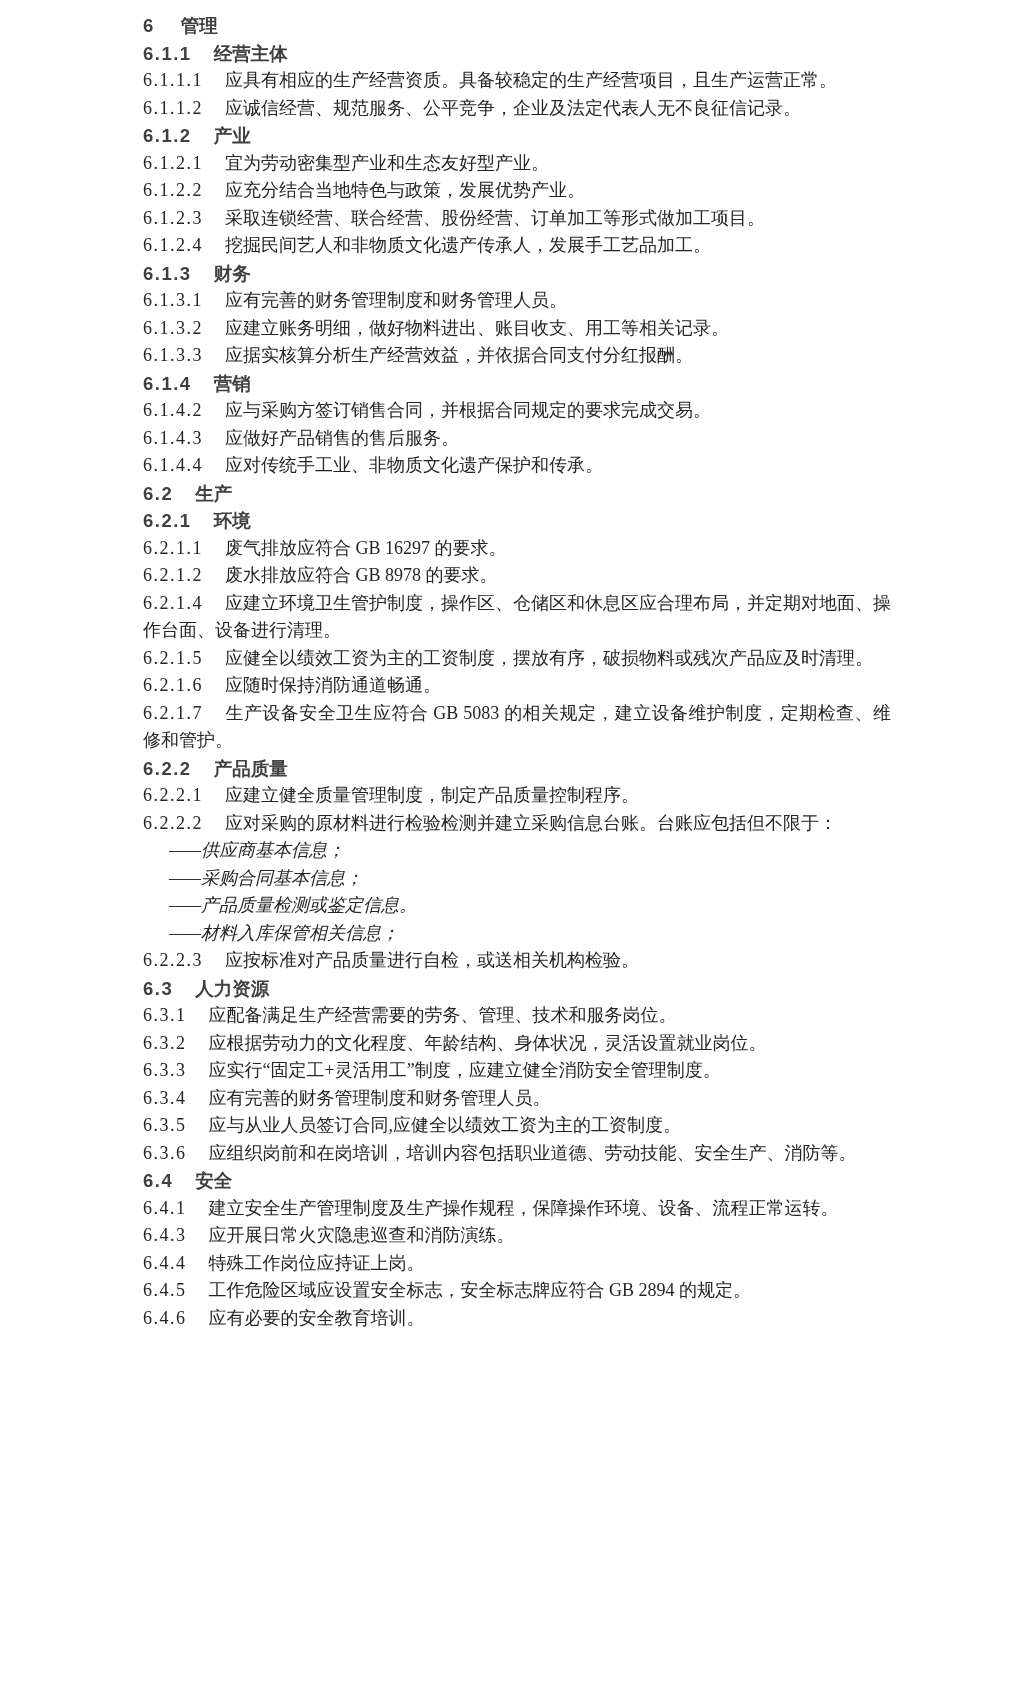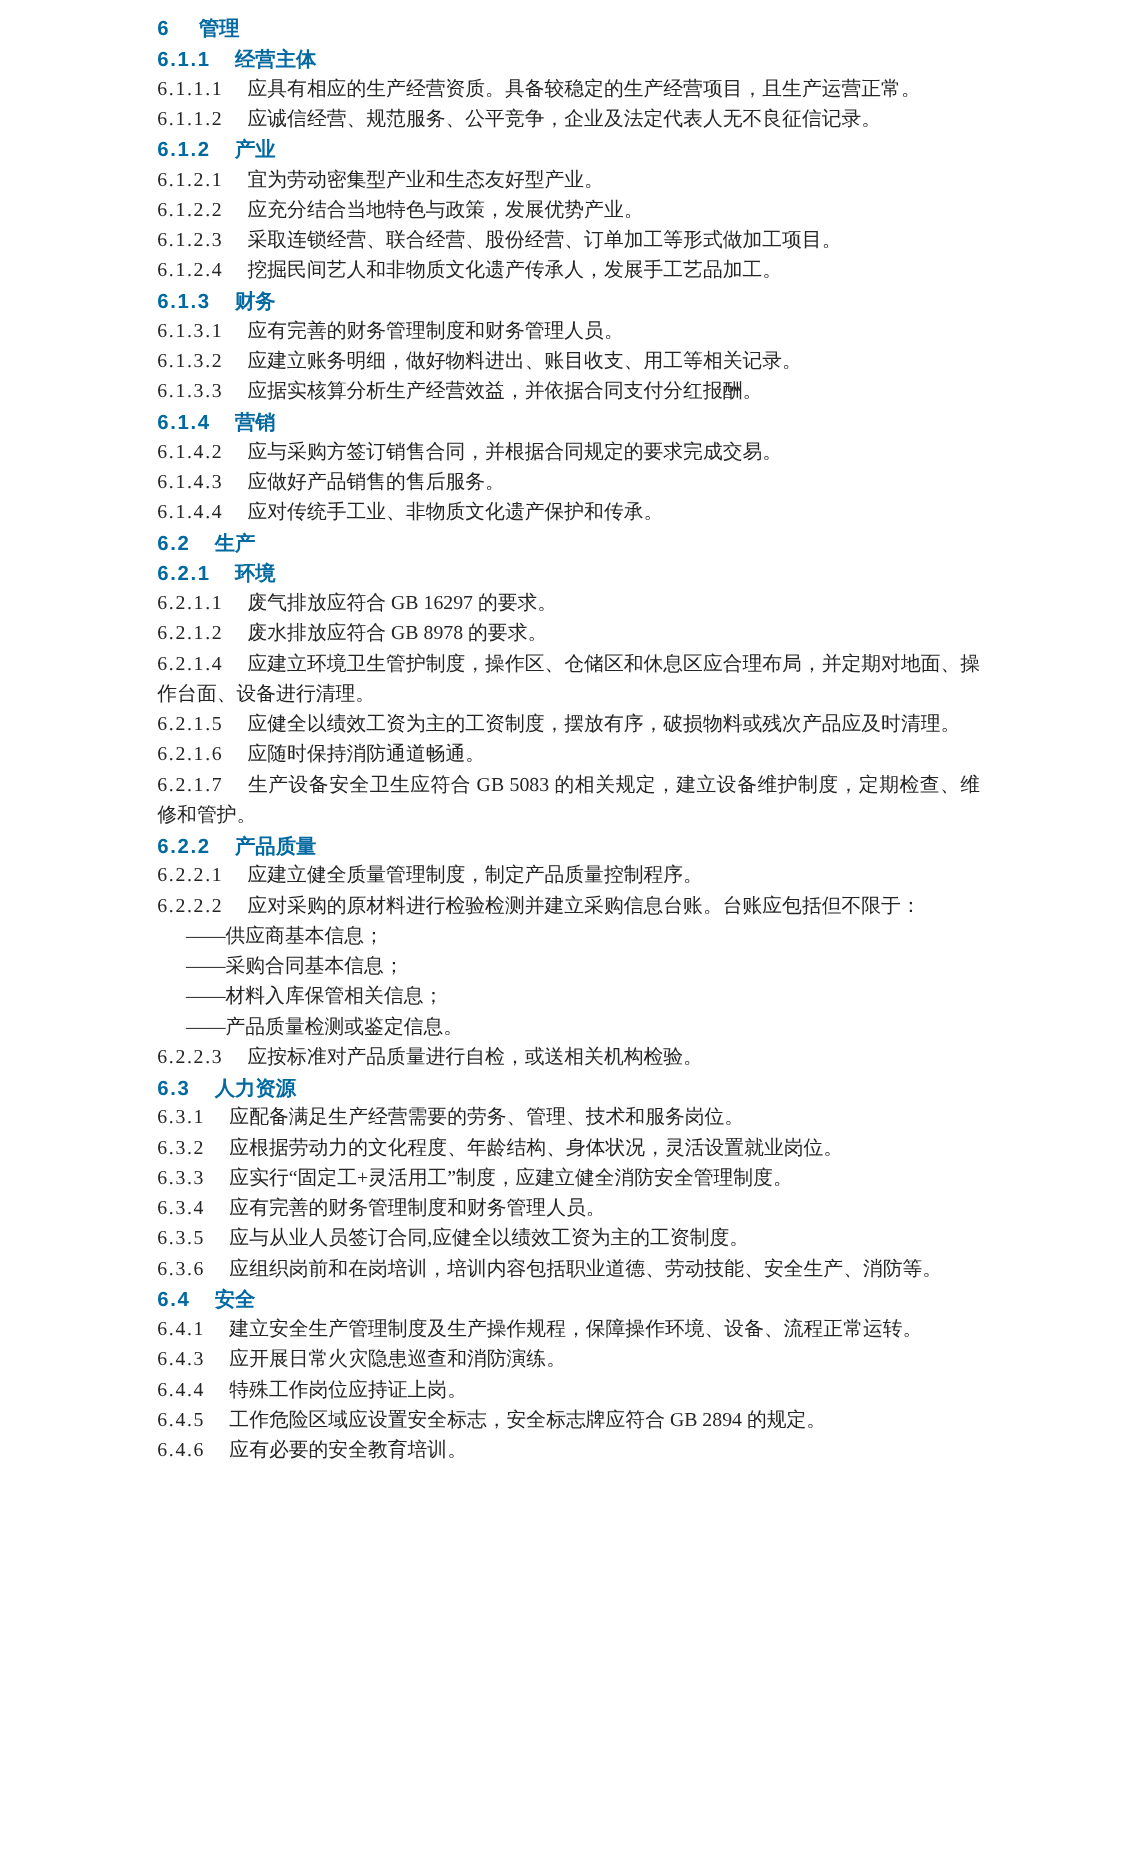--- a/index.html
+++ b/index.html
@@ -28,34 +28,35 @@
     line-height: 27.5px;
     text-align: justify;
     text-justify: inter-ideograph;
   }
   
   .h1, .h2, .h3 {
     font-family: "Liberation Sans", "DejaVu Sans", sans-serif;
     font-weight: bold;
     font-size: 18.5px;
     text-align: left;
-    color: #0369a1;
+    color: #404040;
   }
   .h1 { margin: 0 0 26px 0; }
   .h2 { margin: 13px 0 13px 0; }
   .h3 { margin: 13px 0 13px 0; }
   .num {
     letter-spacing: 1.5px;
     margin-right: 22px;
     white-space: nowrap;
   }
   .h1 .num { margin-right: 26px; }
   .dash {
     padding-left: 26px;
     text-align: left;
+    font-style: italic;
   }
 </style>
 </head>
 <body>
 
 <div class="page" id="doc-page">
     <p class="h1"><span class="num">6</span><span class="txt">管理</span></p>
     <p class="h3"><span class="num">6.1.1</span><span class="txt">经营主体</span></p>
     <p class="clause"><span class="num">6.1.1.1</span><span class="txt">应具有相应的生产经营资质。具备较稳定的生产经营项目，且生产运营正常。</span></p>
     <p class="clause"><span class="num">6.1.1.2</span><span class="txt">应诚信经营、规范服务、公平竞争，企业及法定代表人无不良征信记录。</span></p>
@@ -78,22 +79,22 @@
     <p class="clause"><span class="num">6.2.1.2</span><span class="txt">废水排放应符合 GB 8978 的要求。</span></p>
     <p class="clause"><span class="num">6.2.1.4</span><span class="txt">应建立环境卫生管护制度，操作区、仓储区和休息区应合理布局，并定期对地面、操作台面、设备进行清理。</span></p>
     <p class="clause"><span class="num">6.2.1.5</span><span class="txt">应健全以绩效工资为主的工资制度，摆放有序，破损物料或残次产品应及时清理。</span></p>
     <p class="clause"><span class="num">6.2.1.6</span><span class="txt">应随时保持消防通道畅通。</span></p>
     <p class="clause"><span class="num">6.2.1.7</span><span class="txt">生产设备安全卫生应符合 GB 5083 的相关规定，建立设备维护制度，定期检查、维修和管护。</span></p>
     <p class="h3"><span class="num">6.2.2</span><span class="txt">产品质量</span></p>
     <p class="clause"><span class="num">6.2.2.1</span><span class="txt">应建立健全质量管理制度，制定产品质量控制程序。</span></p>
     <p class="clause"><span class="num">6.2.2.2</span><span class="txt">应对采购的原材料进行检验检测并建立采购信息台账。台账应包括但不限于：</span></p>
     <p class="dash"><span class="txt">——供应商基本信息；</span></p>
     <p class="dash"><span class="txt">——采购合同基本信息；</span></p>
+    <p class="dash"><span class="txt">——产品质量检测或鉴定信息。</span></p>
     <p class="dash"><span class="txt">——材料入库保管相关信息；</span></p>
-    <p class="dash"><span class="txt">——产品质量检测或鉴定信息。</span></p>
     <p class="clause"><span class="num">6.2.2.3</span><span class="txt">应按标准对产品质量进行自检，或送相关机构检验。</span></p>
     <p class="h2"><span class="num">6.3</span><span class="txt">人力资源</span></p>
     <p class="clause"><span class="num">6.3.1</span><span class="txt">应配备满足生产经营需要的劳务、管理、技术和服务岗位。</span></p>
     <p class="clause"><span class="num">6.3.2</span><span class="txt">应根据劳动力的文化程度、年龄结构、身体状况，灵活设置就业岗位。</span></p>
     <p class="clause"><span class="num">6.3.3</span><span class="txt">应实行“固定工+灵活用工”制度，应建立健全消防安全管理制度。</span></p>
     <p class="clause"><span class="num">6.3.4</span><span class="txt">应有完善的财务管理制度和财务管理人员。</span></p>
     <p class="clause"><span class="num">6.3.5</span><span class="txt">应与从业人员签订合同,应健全以绩效工资为主的工资制度。</span></p>
     <p class="clause"><span class="num">6.3.6</span><span class="txt">应组织岗前和在岗培训，培训内容包括职业道德、劳动技能、安全生产、消防等。</span></p>
     <p class="h2"><span class="num">6.4</span><span class="txt">安全</span></p>
     <p class="clause"><span class="num">6.4.1</span><span class="txt">建立安全生产管理制度及生产操作规程，保障操作环境、设备、流程正常运转。</span></p>

